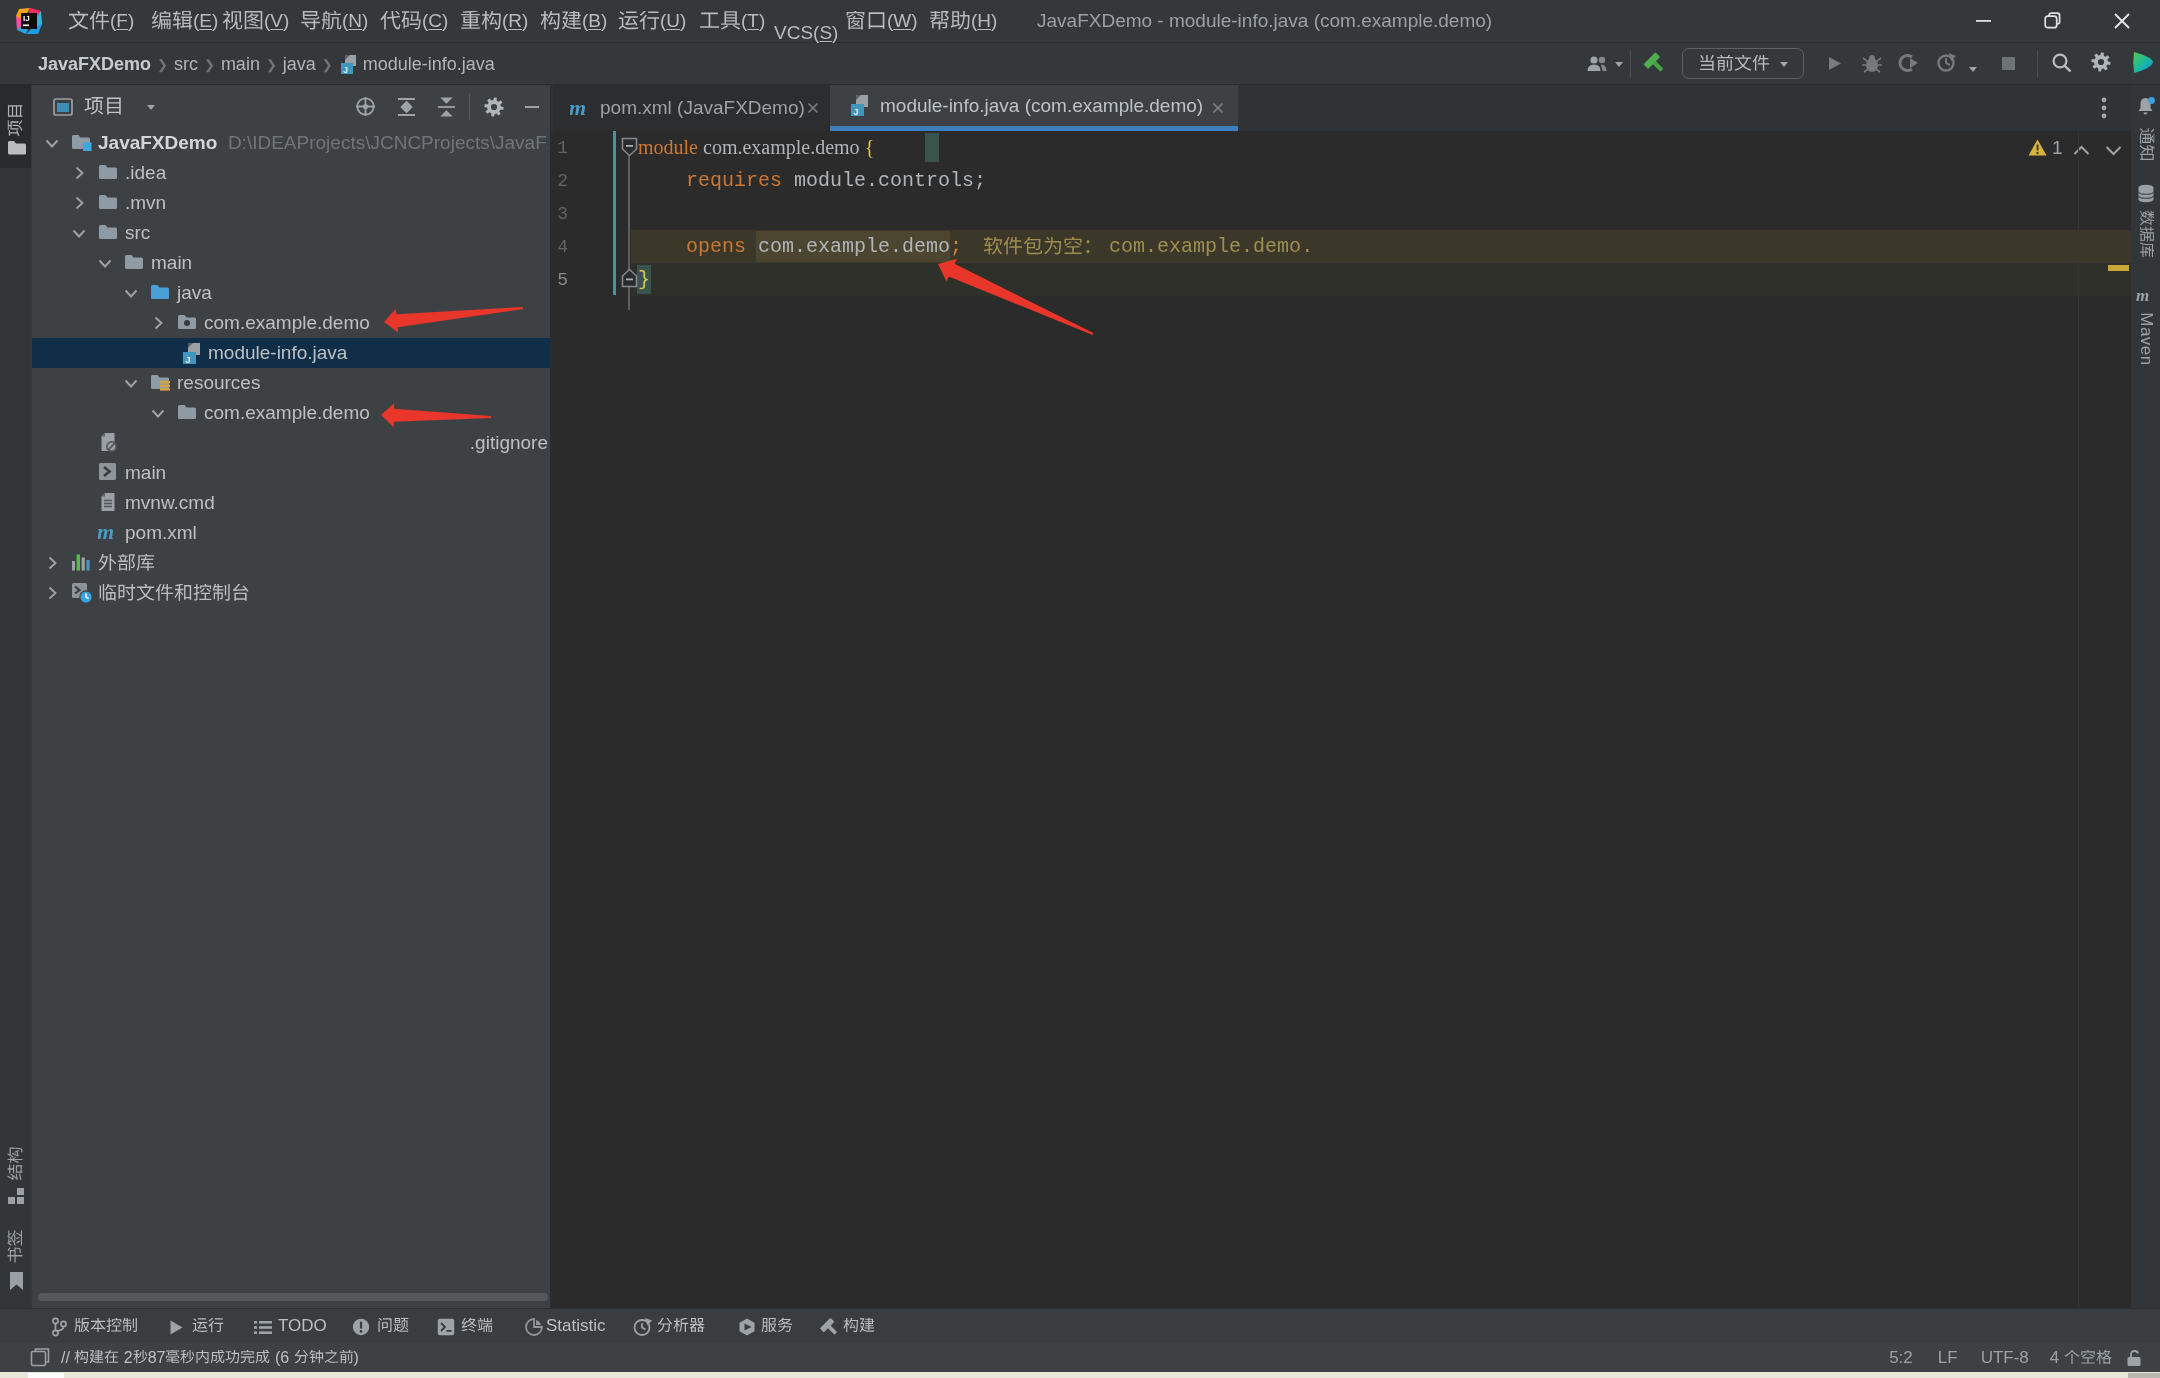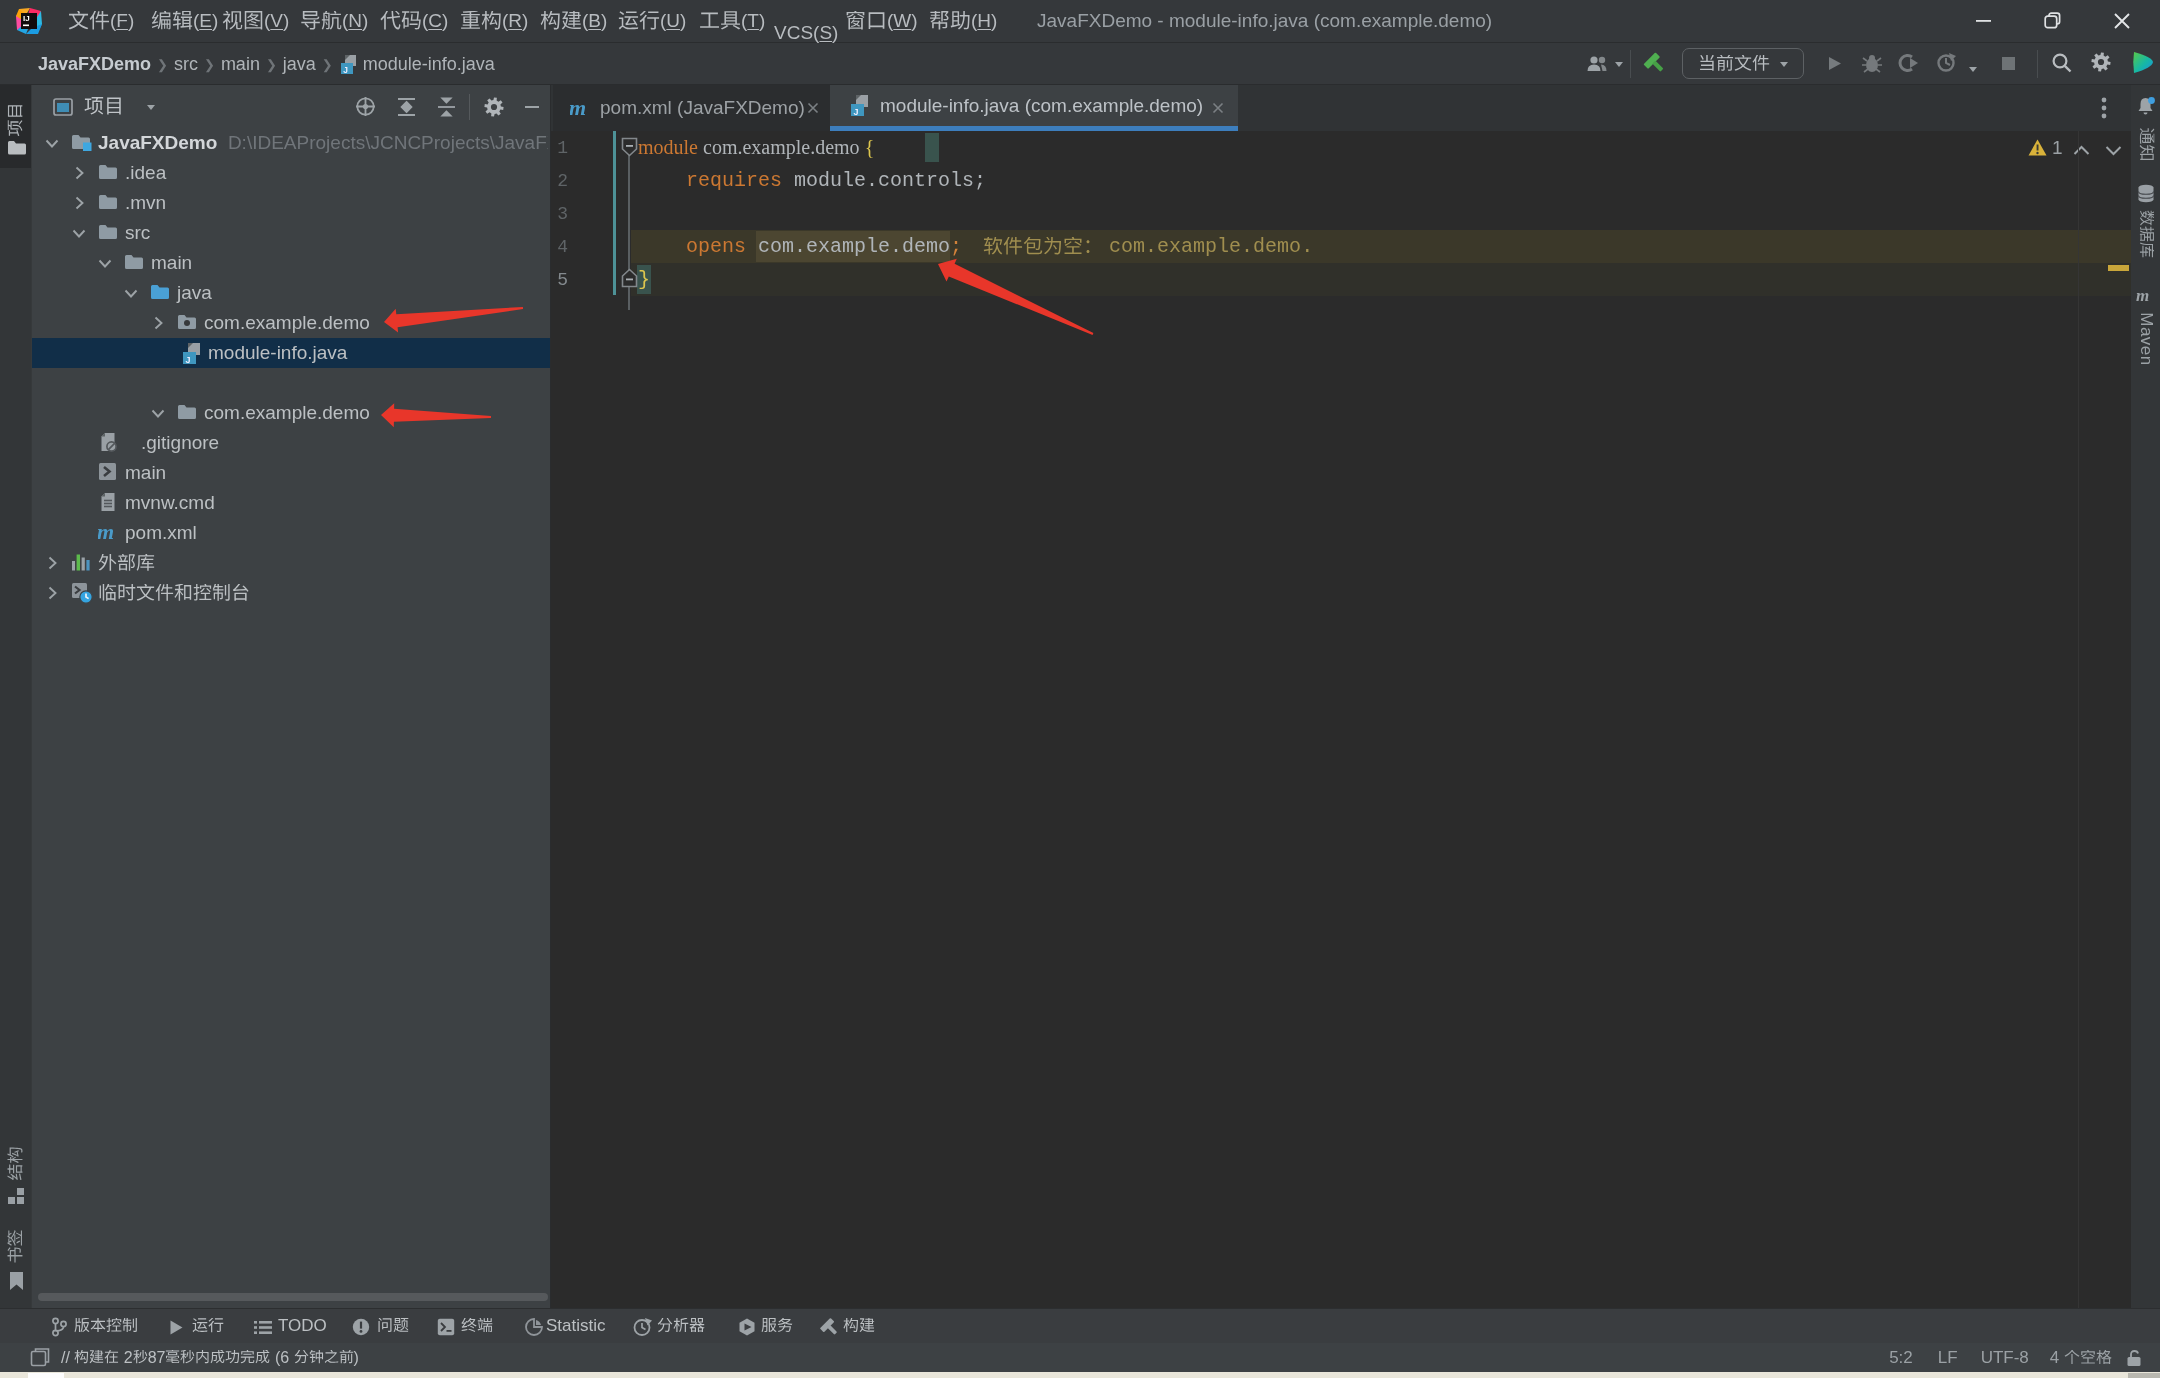--- a/index.html
+++ b/index.html
@@ -489,39 +489,55 @@
       <div style="position:absolute;left:149px;top:4px;"><svg width="21" height="23" viewBox="0 0 21 23" style="">
           <path d="M7 1 L19 1 L19 13 L7 13 Z" fill="#9aa0a5"></path>
           <path d="M7 1 L12 1 L7 6 Z" fill="#5d6265"></path>
           <rect x="2" y="10" width="13" height="12" fill="#3f97c0"></rect>
           <text x="4.4" y="20.5" font-family="Liberation Sans" font-weight="bold" font-size="9" fill="#eef">J</text>
         </svg></div>
       <div style="position:absolute;left:0;top:0;width:516px;height:30px;display:flex;align-items:center;padding-left:176px;box-sizing:border-box;overflow:hidden;">
         <span style="font-family:'Liberation Sans',sans-serif;font-size:19px;color:#bcc0c3;white-space:pre;">module-info.java</span>
       </div>
     </div>
+<div style="position:absolute;left:32px;top:368px;width:518px;height:30px;">
+      <div style="position:absolute;left:91px;top:7px;"><svg width="16" height="16" viewBox="0 0 16 16" style="">
+          <path d="M2.5 5.5 L8 11.5 L13.5 5.5" fill="none" stroke="#9da3a7" stroke-width="1.9"></path>
+        </svg></div>
+      <div style="position:absolute;left:118px;top:4px;"><svg width="22" height="21" viewBox="0 0 22 21" style="">
+          <path d="M1 4.5 Q1 3 2.5 3 L7.5 3 L9.5 5.5 L17.5 5.5 Q19 5.5 19 7 L19 15.5 Q19 17 17.5 17 L2.5 17 Q1 17 1 15.5 Z" fill="#8f9ba4"></path>
+          <g fill="#d8a442">
+            <rect x="10" y="9" width="10" height="2.4"></rect>
+            <rect x="10" y="12.6" width="10" height="2.4"></rect>
+            <rect x="10" y="16.2" width="10" height="2.4"></rect>
+          </g>
+        </svg></div>
+      <div style="position:absolute;left:0;top:0;width:516px;height:30px;display:flex;align-items:center;padding-left:145px;box-sizing:border-box;overflow:hidden;">
+        <span style="font-family:'Liberation Sans',sans-serif;font-size:19px;color:#bcc0c3;white-space:pre;">resources</span>
+      </div>
+    </div>
 <div style="position:absolute;left:32px;top:398px;width:518px;height:30px;">
       <div style="position:absolute;left:118px;top:7px;"><svg width="16" height="16" viewBox="0 0 16 16" style="">
           <path d="M2.5 5.5 L8 11.5 L13.5 5.5" fill="none" stroke="#9da3a7" stroke-width="1.9"></path>
         </svg></div>
       <div style="position:absolute;left:145px;top:4px;"><svg width="20" height="20" viewBox="0 0 20 20" style="">
           <path d="M1 4.5 Q1 3 2.5 3 L7.5 3 L9.5 5.5 L17.5 5.5 Q19 5.5 19 7 L19 15.5 Q19 17 17.5 17 L2.5 17 Q1 17 1 15.5 Z" fill="#8f9ba4"></path>
         </svg></div>
       <div style="position:absolute;left:0;top:0;width:516px;height:30px;display:flex;align-items:center;padding-left:172px;box-sizing:border-box;overflow:hidden;">
         <span style="font-family:'Liberation Sans',sans-serif;font-size:19px;color:#bcc0c3;white-space:pre;">com.example.demo</span>
       </div>
     </div>
 <div style="position:absolute;left:32px;top:428px;width:518px;height:30px;">
       <div style="position:absolute;left:66px;top:4px;"><svg width="20" height="20" viewBox="0 0 20 20" style="">
           <path d="M7 1 L16.5 1 L16.5 19 L3.5 19 L3.5 4.5 Z" fill="#9aa0a5"></path>
           <path d="M7 1 L7 4.5 L3.5 4.5 Z" fill="#5d6265"></path>
           <circle cx="13.5" cy="14.5" r="4.6" fill="#9aa0a5" stroke="#53575b" stroke-width="1.7"></circle>
           <path d="M10.4 17.6 L16.6 11.4" stroke="#53575b" stroke-width="1.7"></path>
         </svg></div>
-      <div style="position:absolute;left:16px;top:0;width:516px;height:30px;display:flex;align-items:center;padding-left:93px;box-sizing:border-box;overflow:hidden;">
+      <div style="position:absolute;left:0;top:0;width:516px;height:30px;display:flex;align-items:center;padding-left:93px;box-sizing:border-box;overflow:hidden;justify-content:flex-end;">
         <span style="font-family:'Liberation Sans',sans-serif;font-size:19px;color:#bcc0c3;white-space:pre;">.gitignore</span>
       </div>
     </div>
 <div style="position:absolute;left:32px;top:458px;width:518px;height:30px;">
       <div style="position:absolute;left:66px;top:4px;"><svg width="19" height="19" viewBox="0 0 19 19" style="">
           <rect x="1" y="1" width="17" height="17" rx="1.5" fill="#8d949a"></rect>
           <path d="M6 5 L11.5 9.5 L6 14" fill="none" stroke="#3a3d40" stroke-width="2.6"></path>
         </svg></div>
       <div style="position:absolute;left:0;top:0;width:516px;height:30px;display:flex;align-items:center;padding-left:93px;box-sizing:border-box;overflow:hidden;">
         <span style="font-family:'Liberation Sans',sans-serif;font-size:19px;color:#bcc0c3;white-space:pre;">main</span>

